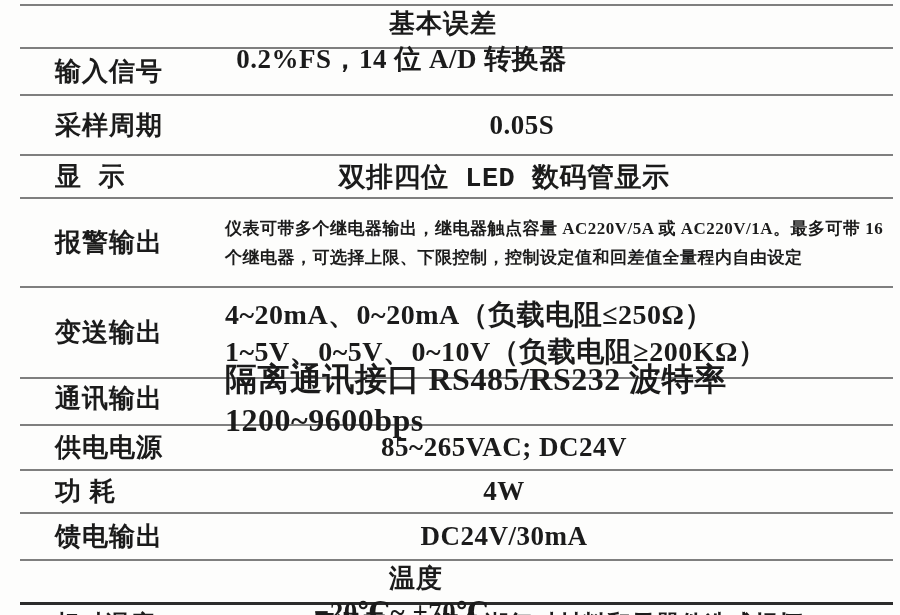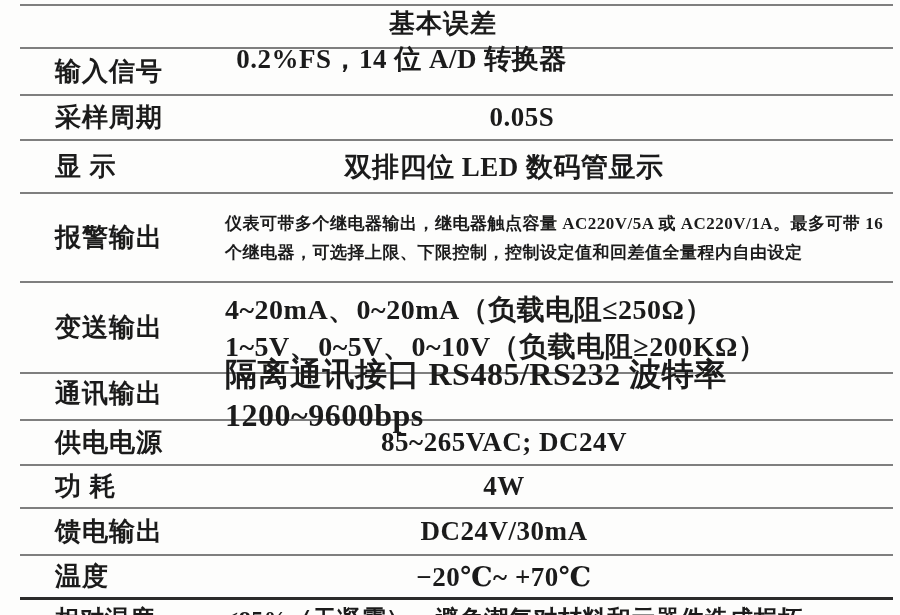--- a/index.html
+++ b/index.html
@@ -21,29 +21,29 @@
   }
   .row {
     display: flex;
     align-items: center;
     box-sizing: border-box;
     border-top: 2px solid #7f7f7f;
   }
   
   .row:nth-child(1)  { height: 43px; flex-direction: column; }
   .row:nth-child(2)  { height: 47px; }
-  .row:nth-child(3)  { height: 45px; gap: 36px; }
-  .row:nth-child(4)  { height: 53px; }
+  .row:nth-child(3)  { height: 60px; gap: 36px; }
+  .row:nth-child(4)  { height: 43px; font-family: Liberation Mono, monospace; }
   .row:nth-child(5)  { height: 89px; }
   .row:nth-child(6)  { height: 91px; }
   .row:nth-child(7)  { height: 40px; }
   .row:nth-child(8)  { height: 45px; margin-top: 7px; }
   .row:nth-child(9)  { height: 43px; }
   .row:nth-child(10) { height: 47px; }
-  .row:nth-child(11) { height: 43px; }
+  .row:nth-child(11) { height: 43px; flex-direction: column; }
   .row:nth-child(12) {
     height: 20px;
     border-top: 3px solid #2b2b2b;
     overflow: hidden;
     align-items: flex-start;
   }
   .label-cell {
     flex: none;
     width: 170px;
     padding-left: 35px;

